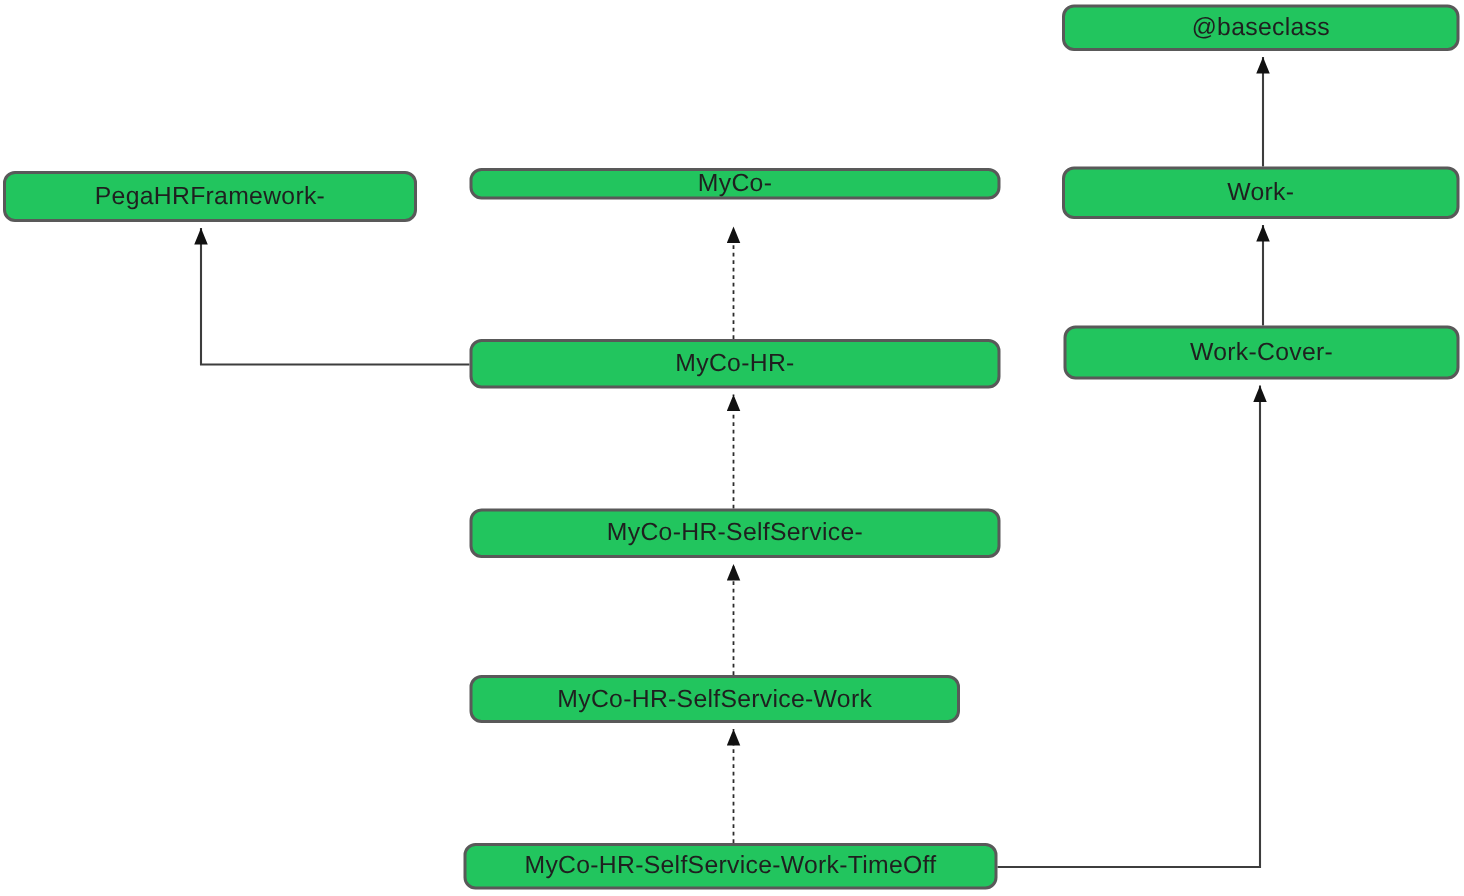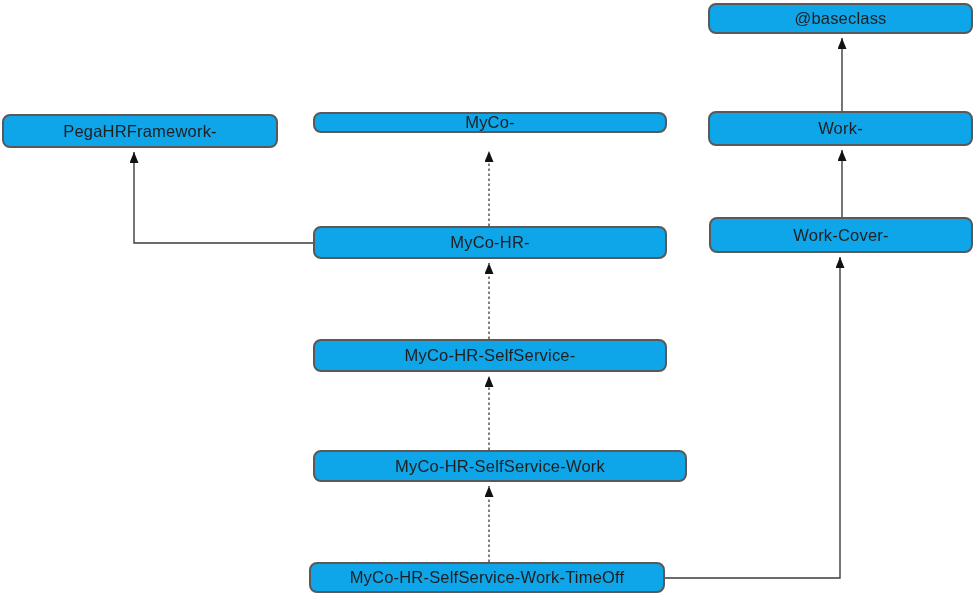--- a/index.html
+++ b/index.html
@@ -18,21 +18,21 @@
   #edges {
     position: absolute;
     left: 0;
     top: 0;
     width: 976px;
     height: 597px;
   }
   .node {
     position: absolute;
     box-sizing: border-box;
-    background: #0ea5e9;
+    background: #22c55e;
     border: 2px solid #595959;
     border-radius: 8px;
     display: flex;
     align-items: center;
     justify-content: center;
     font-size: 16.5px;
     color: #1f1f1f;
     letter-spacing: 0.2px;
     white-space: nowrap;
   }
@@ -48,21 +48,21 @@
     stroke-dasharray: 2.5 2.5;
   }
   
   #node-baseclass            { left: 708px; top: 3px;   width: 265px; height: 31px; }
   #node-pega-hr-framework    { left: 2px;   top: 114px; width: 276px; height: 34px; }
   #node-myco                 { left: 313px; top: 112px; width: 354px; height: 21px; }
   #node-work                 { left: 708px; top: 111px; width: 265px; height: 35px; }
   #node-myco-hr              { left: 313px; top: 226px; width: 354px; height: 33px; text-align: right; }
   #node-work-cover           { left: 709px; top: 217px; width: 264px; height: 36px; }
   #node-myco-hr-selfservice  { left: 313px; top: 339px; width: 354px; height: 33px; }
-  #node-myco-hr-ss-work      { left: 313px; top: 450px; width: 374px; height: 32px; }
+  #node-myco-hr-ss-work      { left: 313px; top: 450px; width: 327px; height: 32px; }
   #node-myco-hr-ss-timeoff   { left: 309px; top: 562px; width: 356px; height: 31px; }
 </style>
 </head>
 <body>
 
 <div id="canvas">
 
   <svg id="edges" viewBox="0 0 976 597" xmlns="http://www.w3.org/2000/svg">
     <defs>
       <marker id="arrowhead" markerUnits="userSpaceOnUse" markerWidth="12" markerHeight="10" refX="11" refY="4.5" orient="auto">

